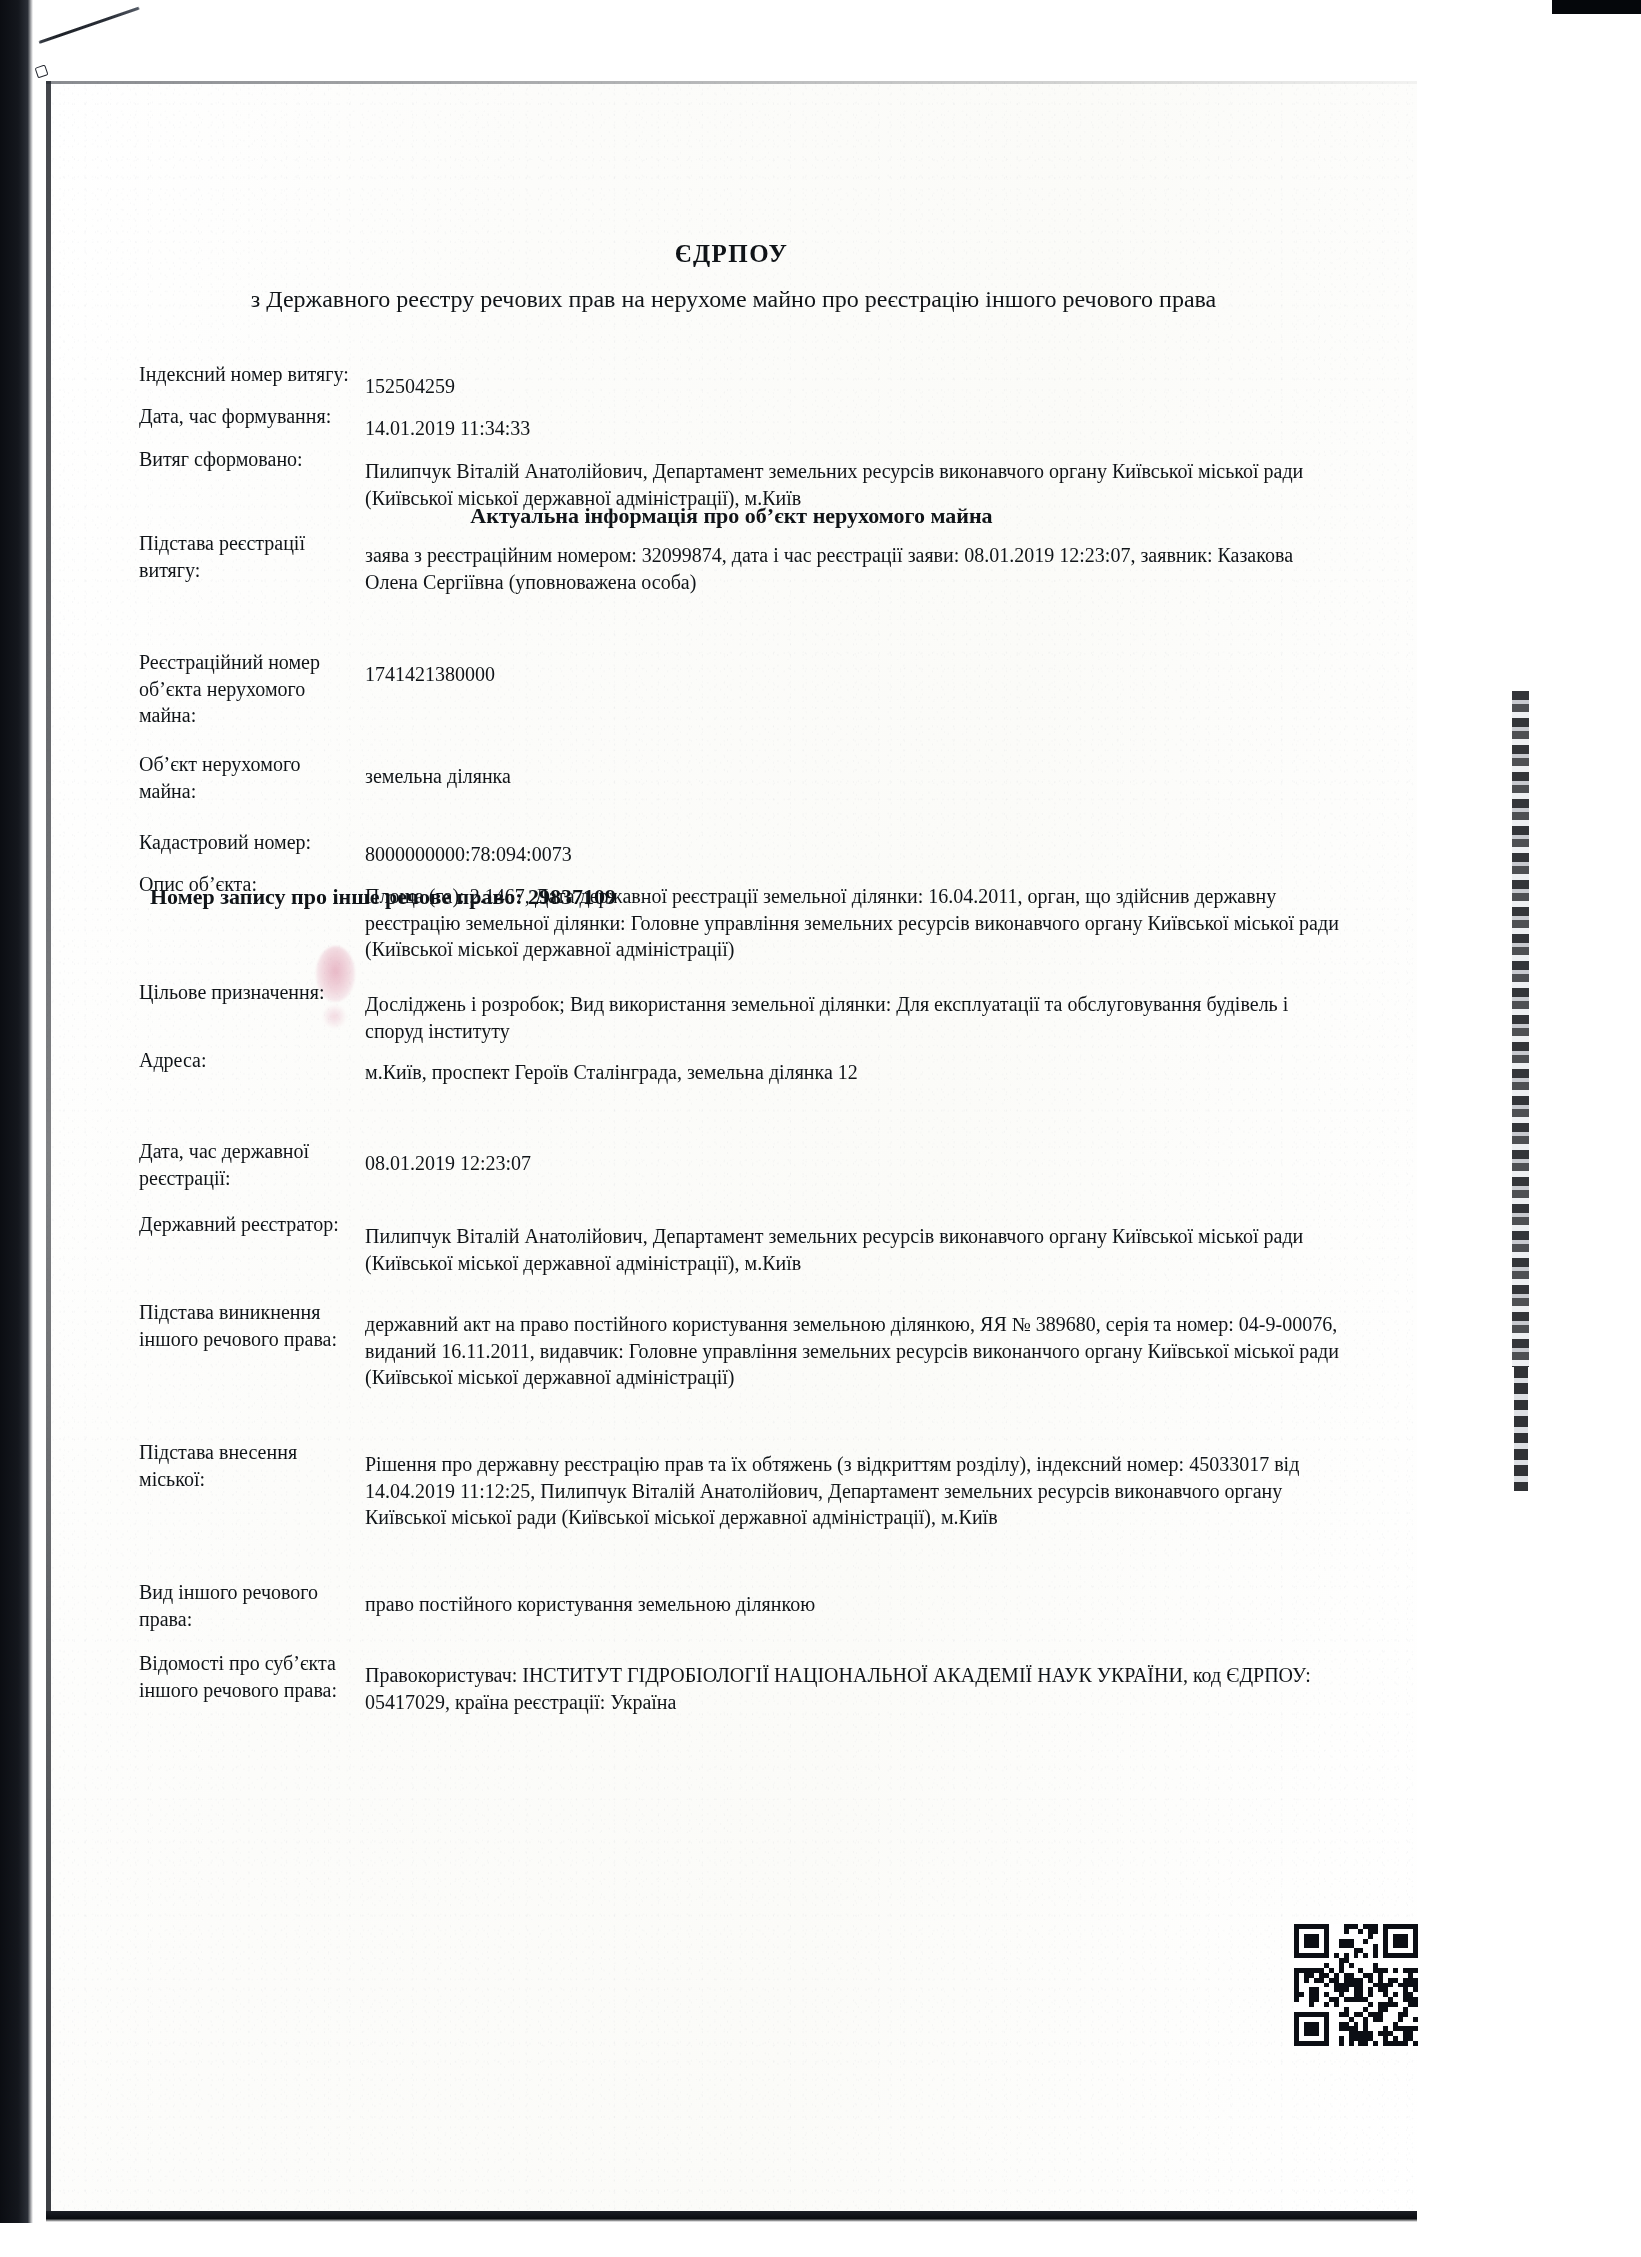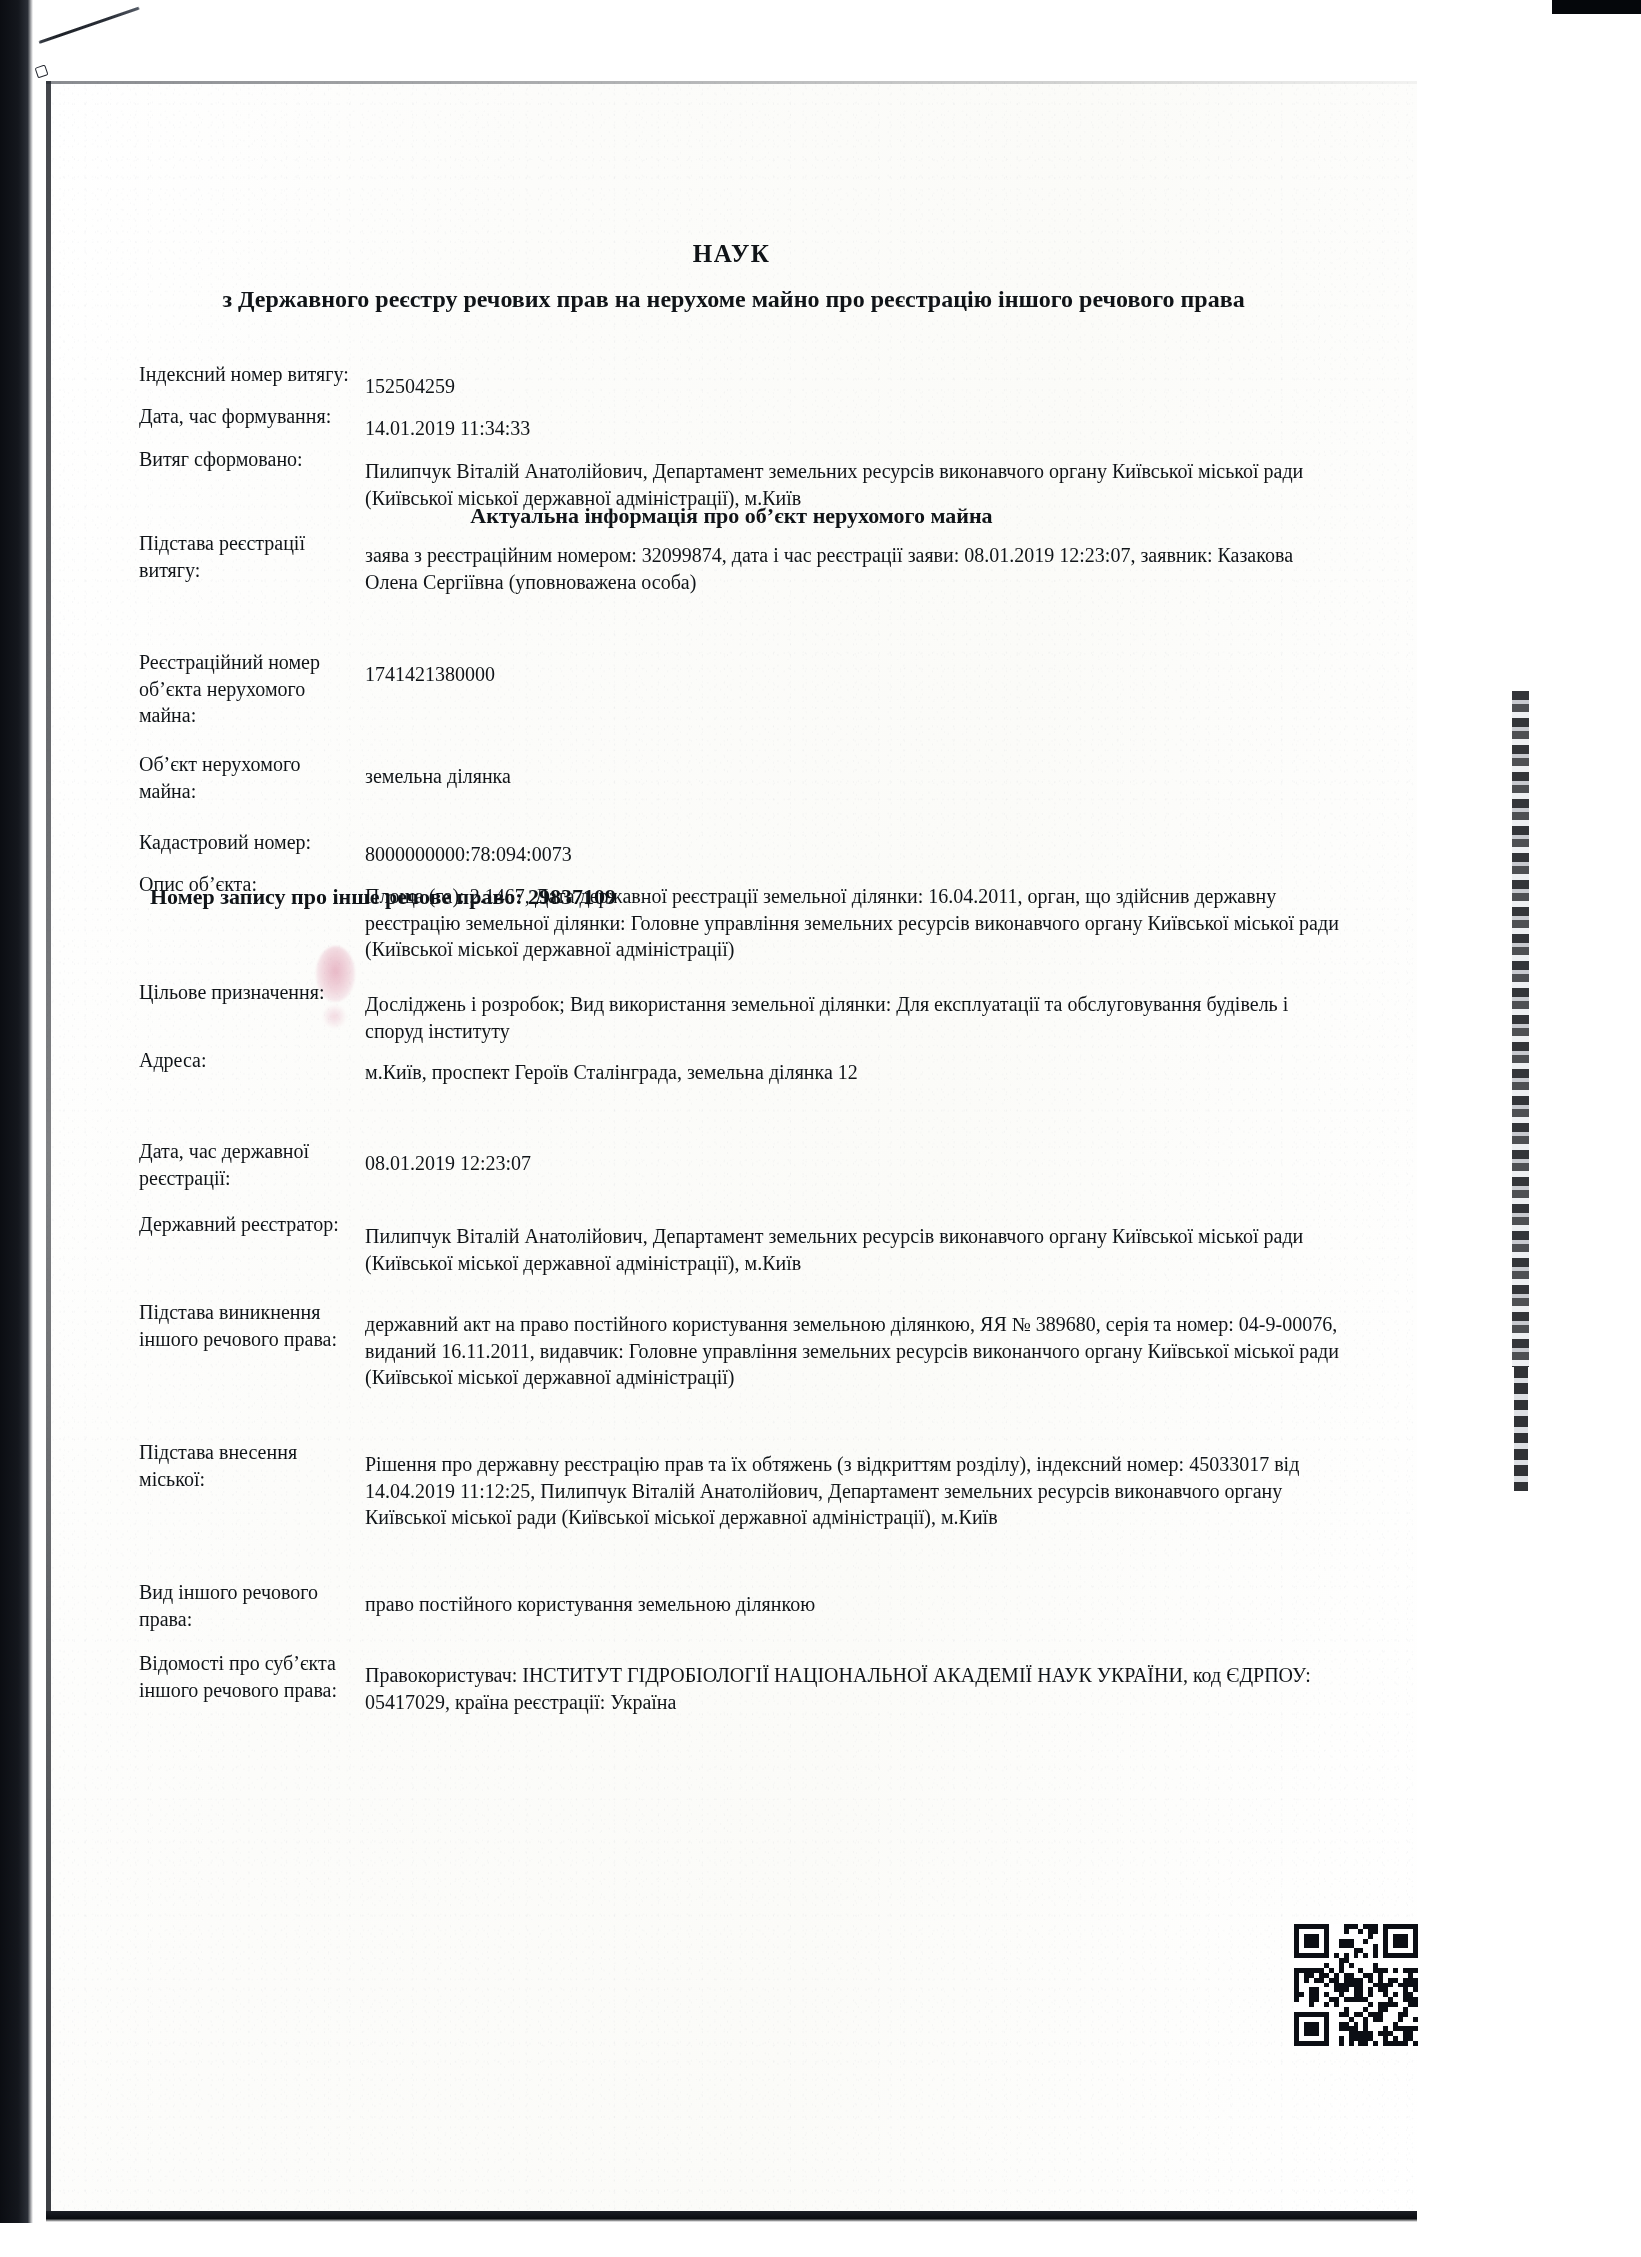--- a/index.html
+++ b/index.html
@@ -103,21 +103,21 @@
 
   
   .doc{position:absolute;left:46px;top:81px;width:1371px;height:2140px;}
 
   .title{
     position:absolute;left:0;right:0;top:159px;text-align:center;
     font-weight:bold;font-size:25px;letter-spacing:1.4px;
   }
   .subtitle{
     position:absolute;left:106px;width:1163px;top:203px;text-align:center;
-    font-weight:bold;font-size:24px;line-height:30px;
+    font-weight:normal;font-size:24px;line-height:30px;
   }
 
   .section-head{
     position:absolute;left:0;right:0;text-align:center;
     font-weight:bold;font-size:22px;
   }
   .section-head.sec1{top:422px;}
   .section-head.sec2{top:770px;}
 
   .record-no{
@@ -169,21 +169,21 @@
 <div class="right-strip-2"></div>
 
 <div class="staple-mark"></div>
 <div class="staple-eye"></div>
 
 <div class="stamp-blot"></div>
 <div class="stamp-blot-2"></div>
 
 <div class="doc blur-soft">
 
-  <div class="title">НАУК</div>
+  <div class="title">ЄДРПОУ</div>
 
   <div class="subtitle">з Державного реєстру речових прав на нерухоме майно про реєстрацію іншого речового права</div>
 
   <div class="row" style="top:280px;">
     <div class="lbl">Індексний номер витягу:</div>
     <div class="val">152504259</div>
   </div>
 
   <div class="row" style="top:322px;">
     <div class="lbl">Дата, час формування:</div>

